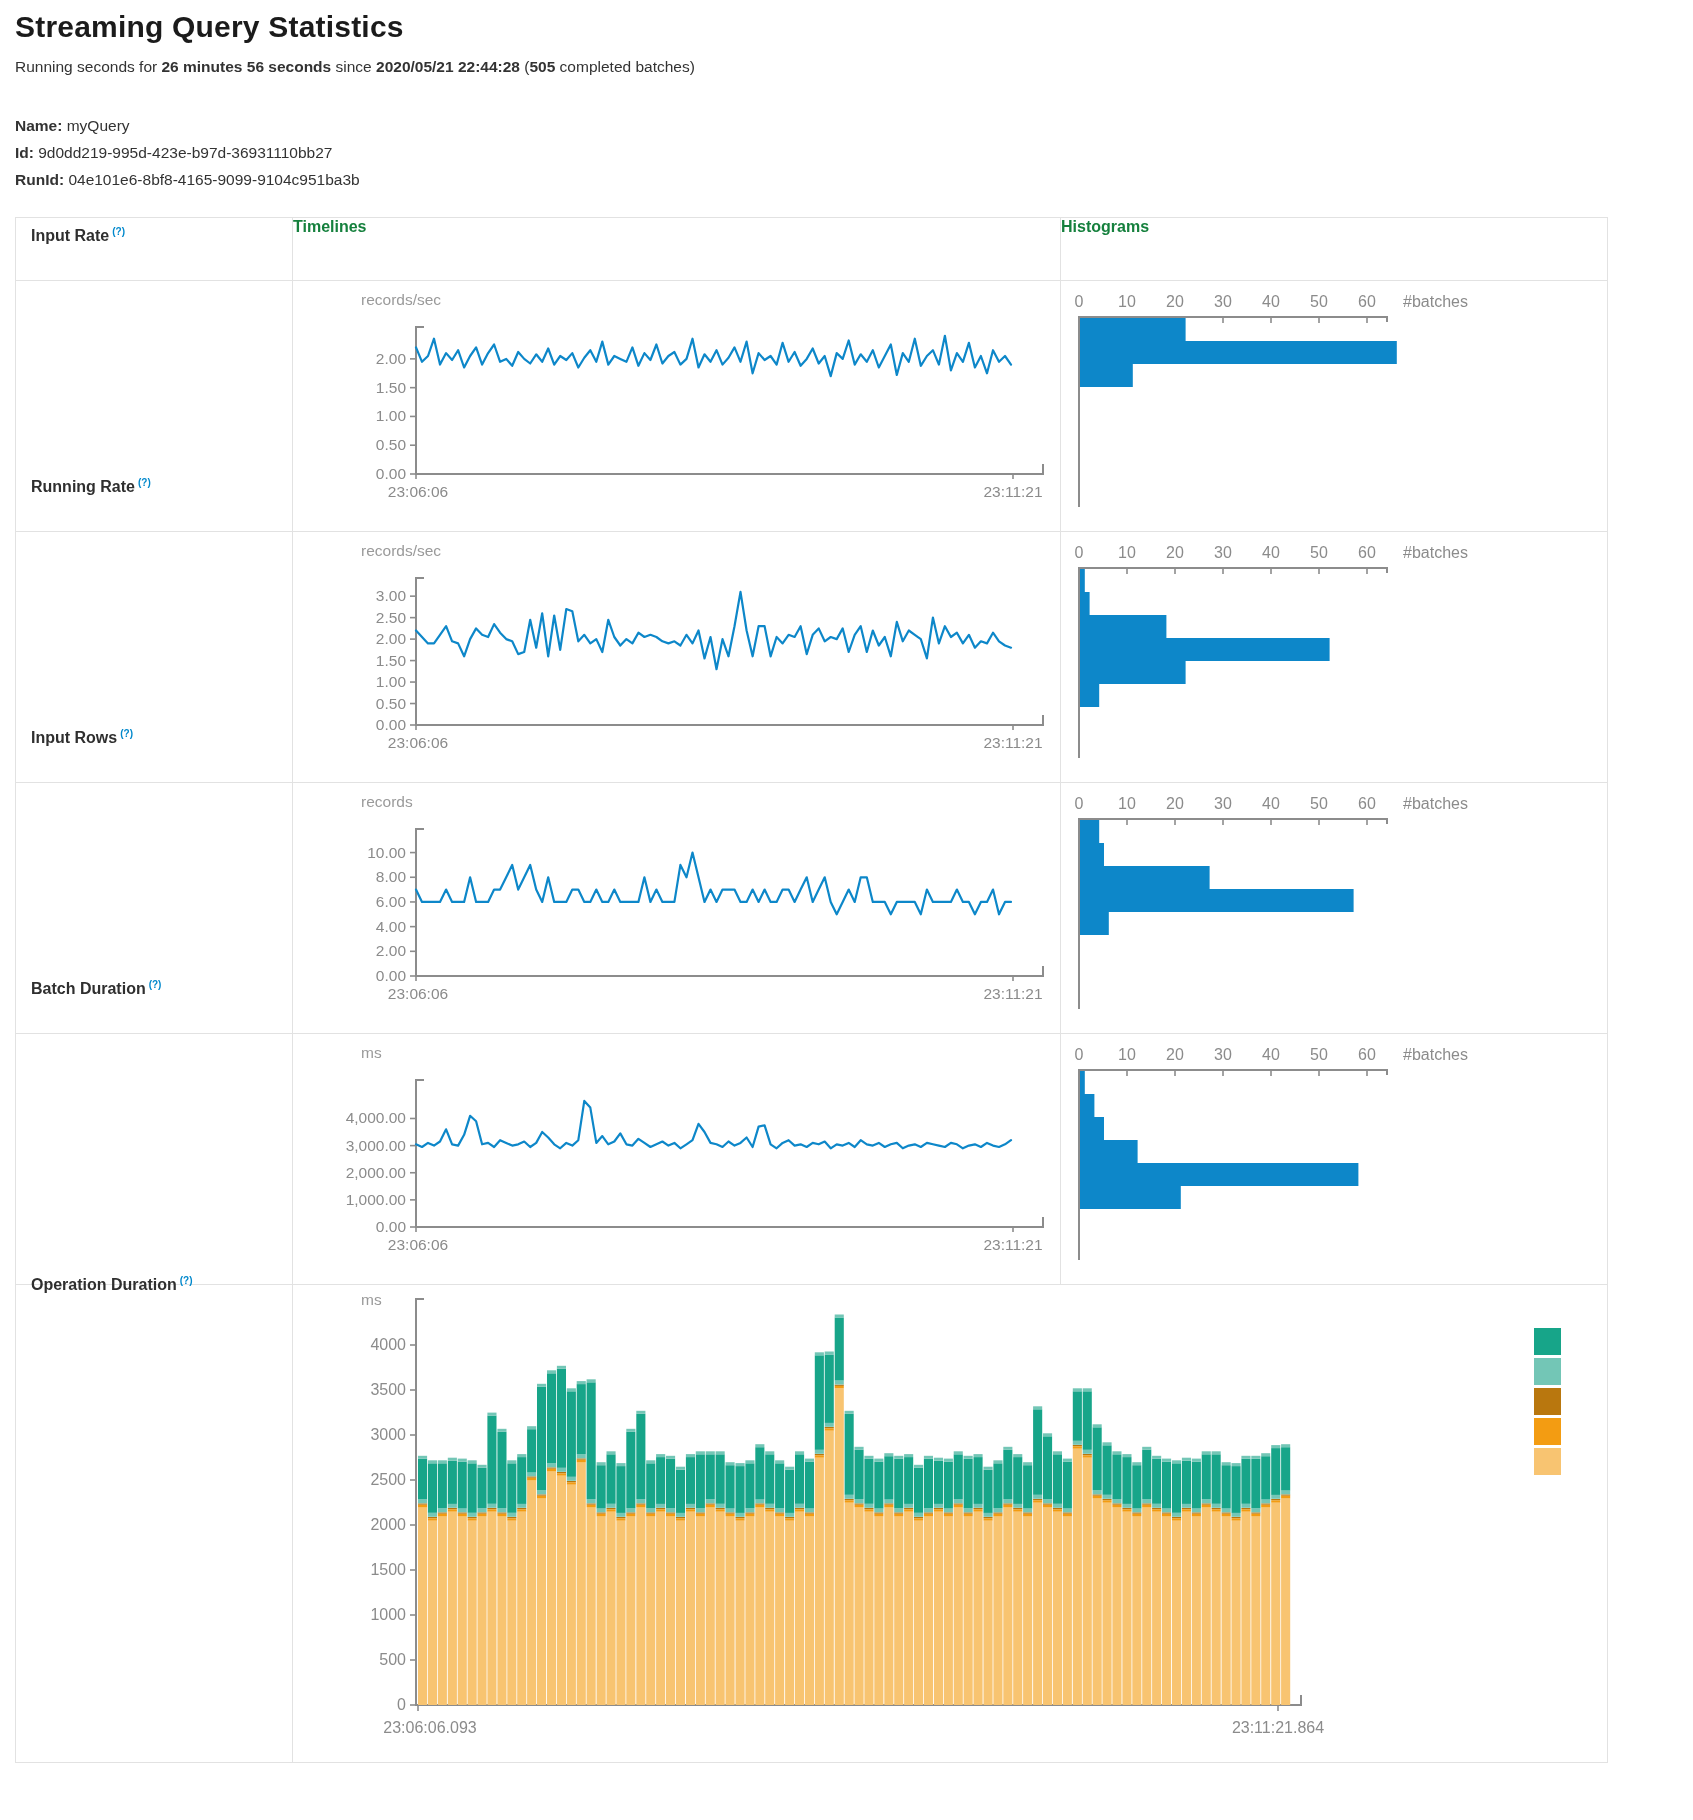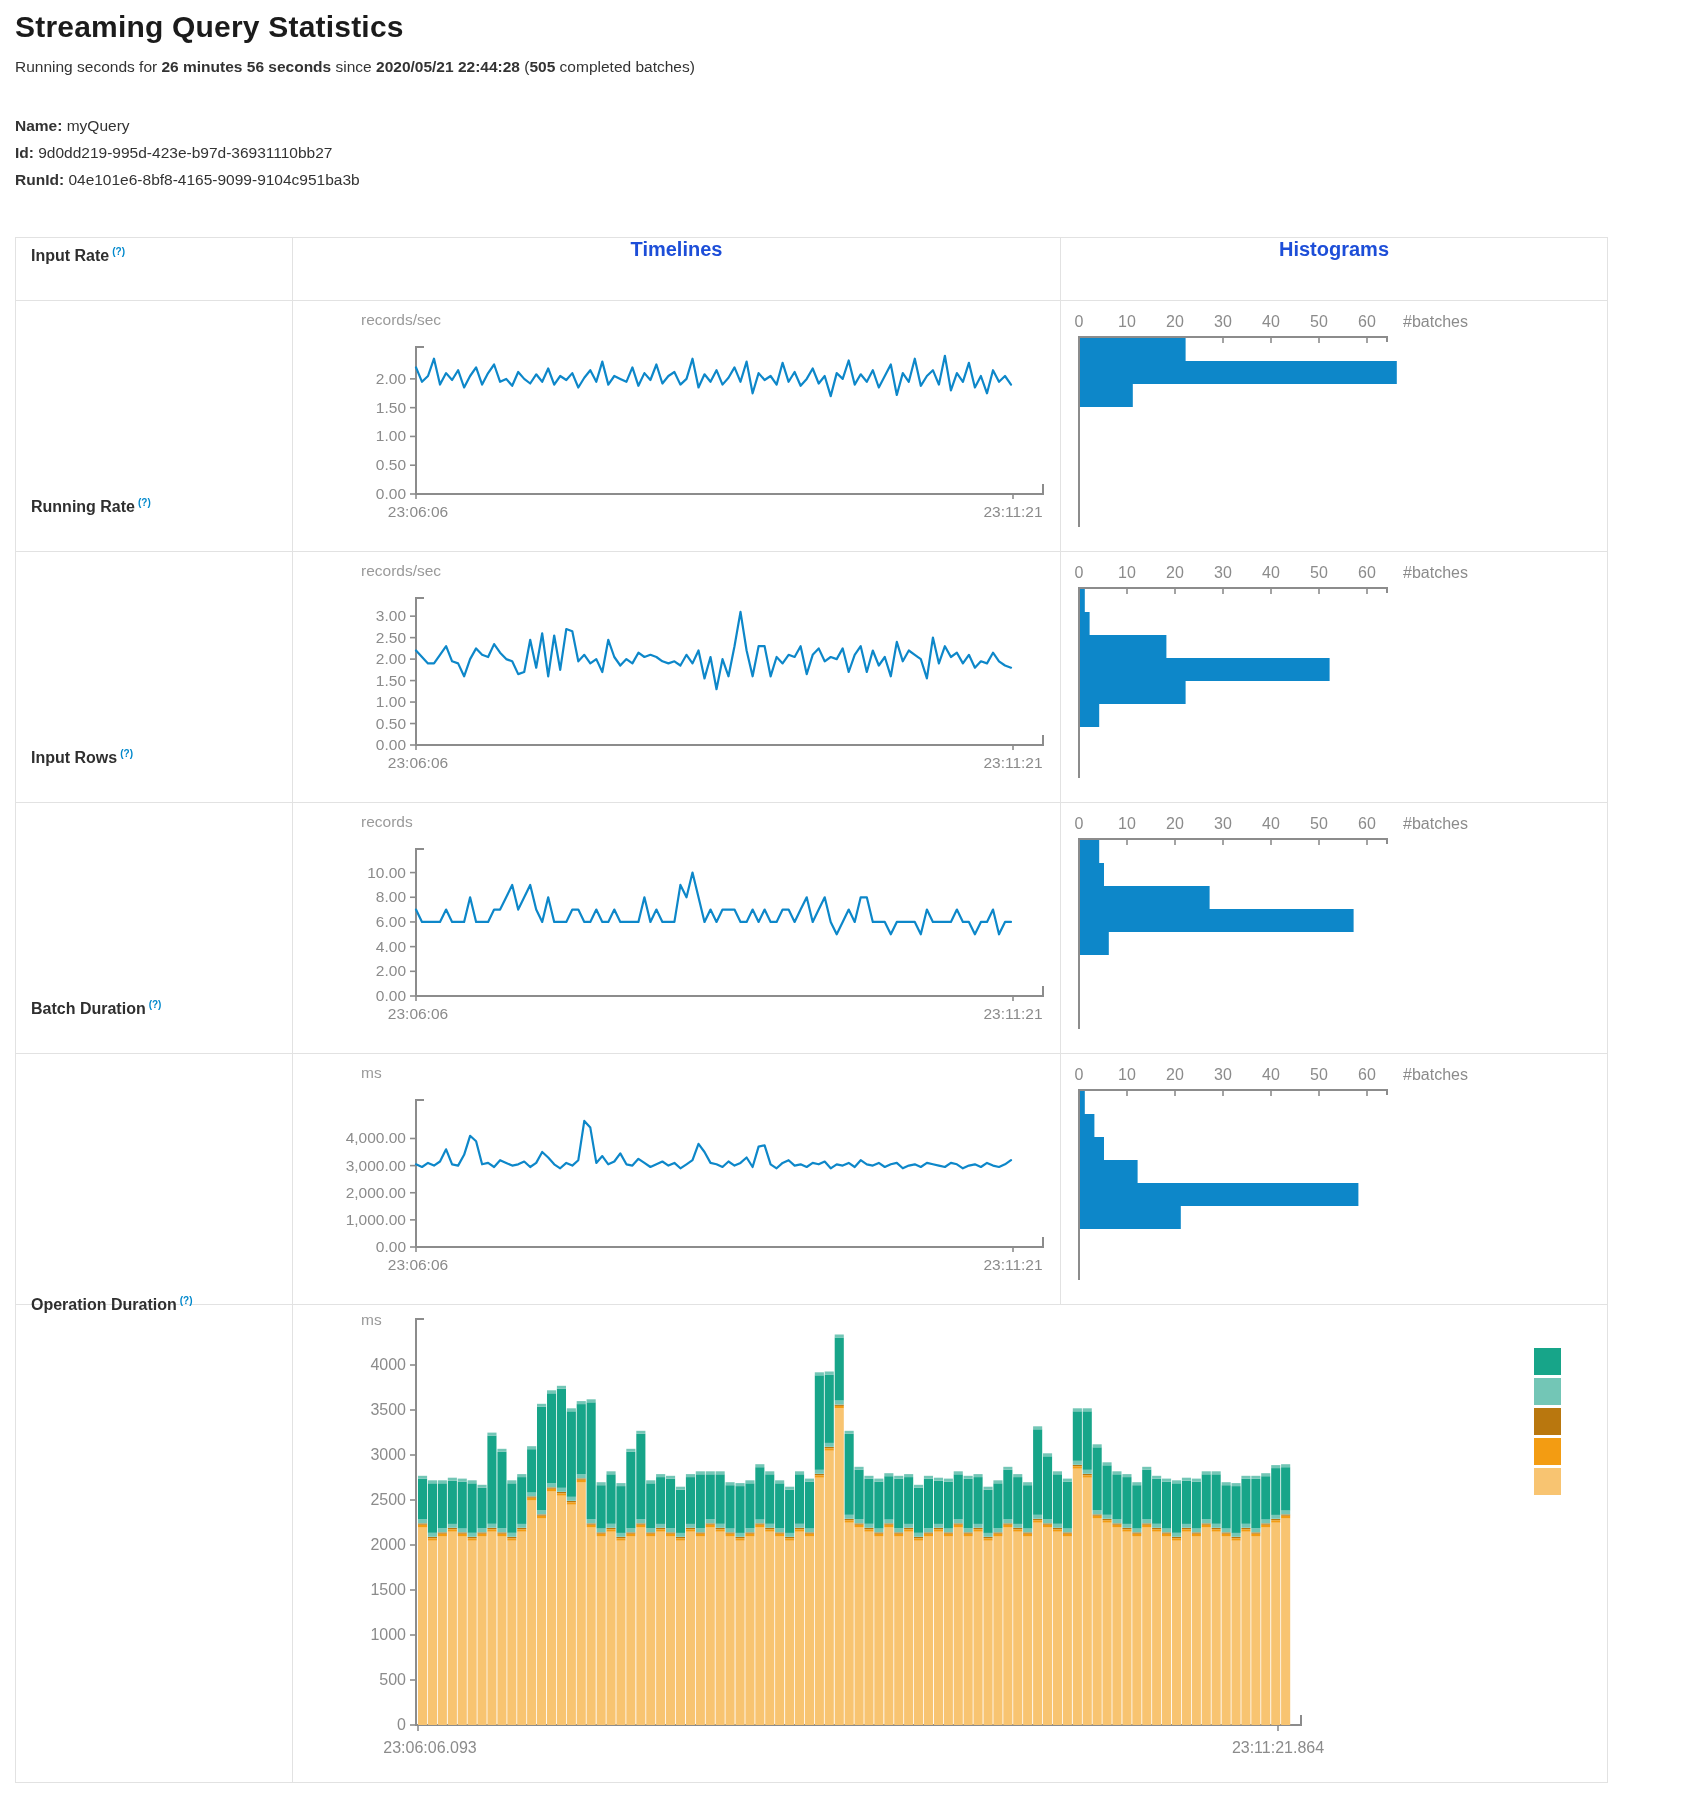--- a/index.html
+++ b/index.html
@@ -2,27 +2,27 @@
 <html><head>
 <meta charset="utf-8">
 <style>
   html,body{margin:0;padding:0;background:#fff;color:#333;
     font-family:"Liberation Sans","DejaVu Sans",sans-serif;}
   body{width:1693px;}
   .page{padding:2px 15px;}
   h1{font-size:30px;font-weight:700;color:#1b1b1b;margin:8px 0 14px 0;letter-spacing:0.2px;}
   .subtitle{font-size:15.5px;margin:0 0 36px 0;color:#333;}
   .subtitle b{font-weight:700;}
-  .meta{margin:0 0 44px 0;font-size:15.5px;}
+  .meta{margin:0 0 24px 0;font-size:15.5px;}
   .meta .meta-line{line-height:27px;}
   .meta b{font-weight:700;}
   table.stats{border-collapse:collapse;table-layout:fixed;width:1592px;}
   table.stats th, table.stats td{border:1px solid #e2e2e2;padding:0;vertical-align:top;}
-  th.colhead{height:62px;text-align:center;vertical-align:middle;
-    font-size:20px;font-weight:700;color:#1d4ed8;padding-left:13px;}
+  th.colhead{height:62px;text-align:left;vertical-align:middle;
+    font-size:16px;font-weight:700;color:#15803d;padding-left:13px;}
   td.chart-cell{height:250px;position:relative;}
   td.op-cell{height:477px;position:relative;}
   td.chart-cell svg, td.op-cell svg{display:block;}
   .label-wrap{height:100%;display:flex;align-items:flex-start;padding-left:15px;box-sizing:border-box;}
   .metric-label{font-size:16px;font-weight:700;color:#2f2f2f;position:relative;top:-55px;white-space:nowrap;}
   .op-row .metric-label{top:-10px;}
   .help{color:#0088cc;font-weight:700;font-size:10px;vertical-align:super;margin-left:3px;cursor:pointer;}
   
   text.tick{fill:#8b8b8b;font-size:15.5px;}
   text.tickbig{fill:#8b8b8b;font-size:16px;}

